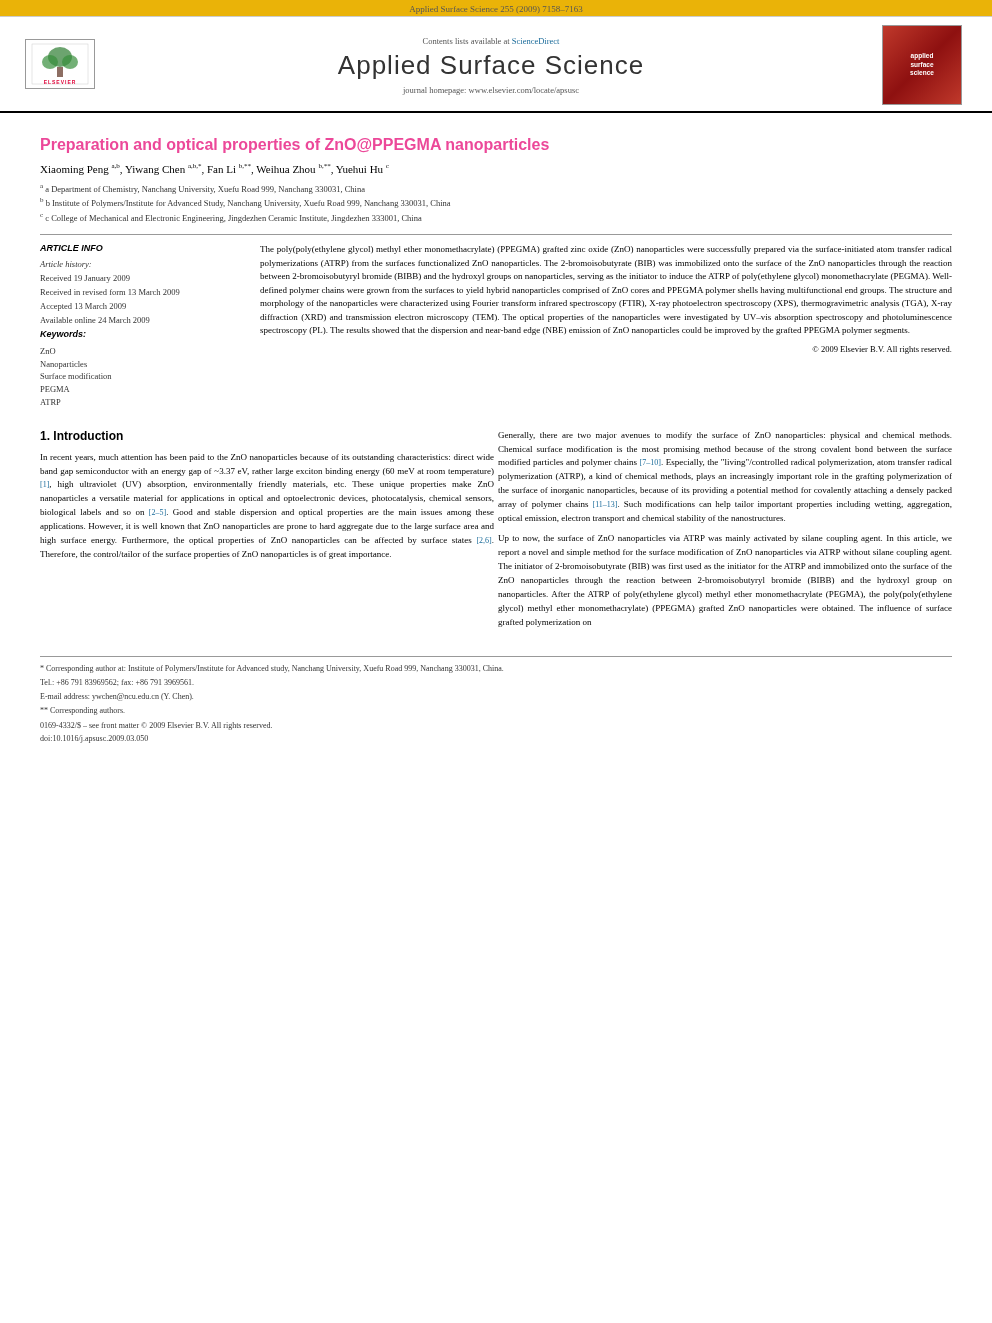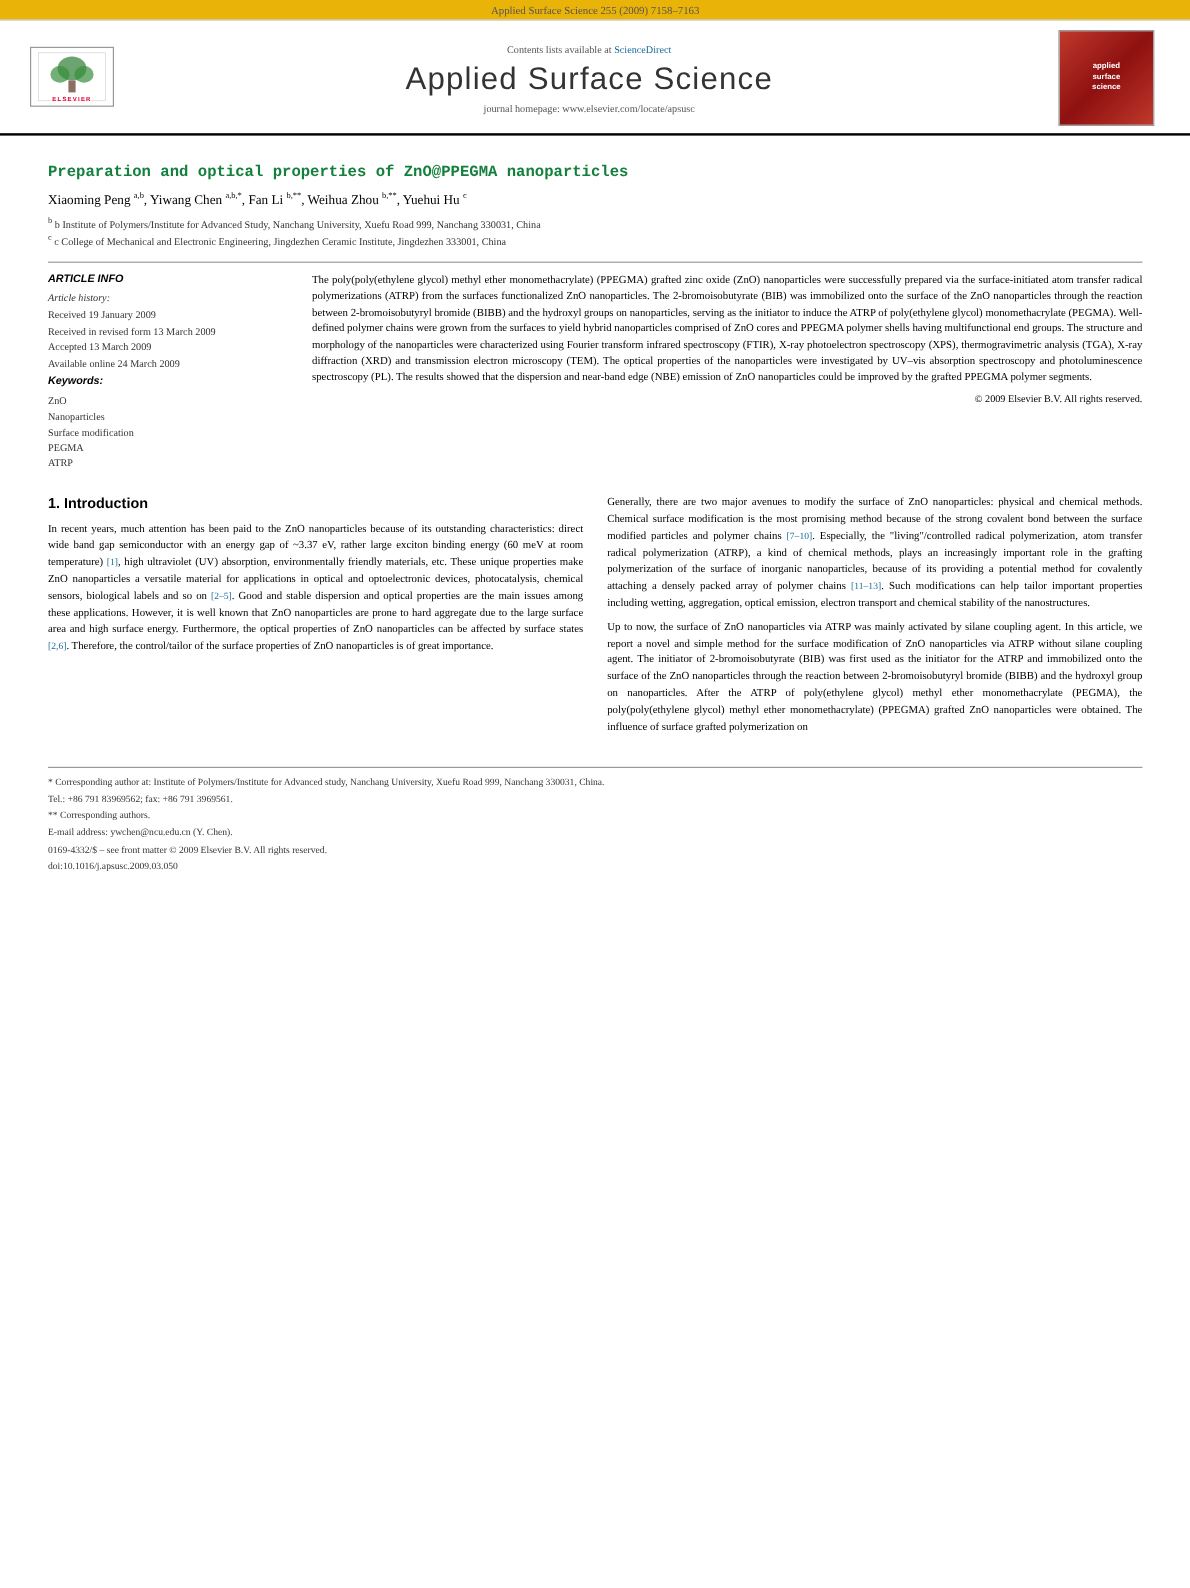--- a/index.html
+++ b/index.html
@@ -103,26 +103,26 @@
       color: #fff;
     }
 
     
     .main-content {
       padding: 15px 40px 15px 40px;
     }
 
     
     .article-title {
-      font-size: 13px;
-      font-weight: bold;
-      font-family: Liberation Mono, monospace;
+      font-size: 16px;
+      font-weight: bold;
+      font-family: Liberation Sans, sans-serif;
       margin-bottom: 8px;
       margin-top: 8px;
-      color: #15803d;
+      color: #ec4899;
     }
 
     
     .authors {
       font-size: 11px;
       margin-bottom: 6px;
       color: #000;
     }
     sup {
       font-size: 7px;
@@ -204,21 +204,21 @@
     .copyright-line {
       font-size: 8.5px;
       text-align: right;
       margin-top: 6px;
       color: #000;
     }
 
     
     .body-two-col {
       display: flex;
-      gap: 20px;
+      gap: 4px;
       margin-top: 20px;
     }
     .body-col {
       flex: 1;
     }
 
     
     .section-heading {
       font-size: 12px;
       font-weight: bold;
@@ -301,20 +301,21 @@
 
 <div class="main-content">
 
   <div class="article-title">Preparation and optical properties of ZnO@PPEGMA nanoparticles</div>
 
   <div class="authors">
     Xiaoming Peng <sup>a,b</sup>, Yiwang Chen <sup>a,b,*</sup>, Fan Li <sup>b,**</sup>, Weihua Zhou <sup>b,**</sup>, Yuehui Hu <sup>c</sup>
   </div>
 
   <div class="affiliations">
+    <div><sup>a</sup> <span>a Department of Chemistry, Nanchang University, Xuefu Road 999, Nanchang 330031, China</span></div>
     <div><sup>b</sup> <span>b Institute of Polymers/Institute for Advanced Study, Nanchang University, Xuefu Road 999, Nanchang 330031, China</span></div>
     <div><sup>c</sup> <span>c College of Mechanical and Electronic Engineering, Jingdezhen Ceramic Institute, Jingdezhen 333001, China</span></div>
   </div>
 
   <hr class="divider">
 
   <div class="two-col">
     <div class="col-left">
       <div class="section-label">ARTICLE INFO</div>
       <div class="info-row">
@@ -354,24 +355,24 @@
       </div>
       <div class="body-para">
         Up to now, the surface of ZnO nanoparticles via ATRP was mainly activated by silane coupling agent. In this article, we report a novel and simple method for the surface modification of ZnO nanoparticles via ATRP without silane coupling agent. The initiator of 2-bromoisobutyrate (BIB) was first used as the initiator for the ATRP and immobilized onto the surface of the ZnO nanoparticles through the reaction between 2-bromoisobutyryl bromide (BIBB) and the hydroxyl group on nanoparticles. After the ATRP of poly(ethylene glycol) methyl ether monomethacrylate (PEGMA), the poly(poly(ethylene glycol) methyl ether monomethacrylate) (PPEGMA) grafted ZnO nanoparticles were obtained. The influence of surface grafted polymerization on
       </div>
     </div>
   </div>
 
   <div class="footer">
     <div class="footnote">* Corresponding author at: Institute of Polymers/Institute for Advanced study, Nanchang University, Xuefu Road 999, Nanchang 330031, China.</div>
     <div class="footnote">Tel.: +86 791 83969562; fax: +86 791 3969561.</div>
-    <div class="footnote">** Corresponding authors.</div>
     <div class="footnote">
       <span>E-mail address: ywchen@ncu.edu.cn (Y. Chen).</span>
     </div>
+    <div class="footnote">** Corresponding authors.</div>
     <div class="footnote-doi">
       <span>0169-4332/$ – see front matter © 2009 Elsevier B.V. All rights reserved.</span>
     </div>
     <div class="footnote-doi">
       <span>doi:10.1016/j.apsusc.2009.03.050</span>
     </div>
   </div>
 
 </div>
 

